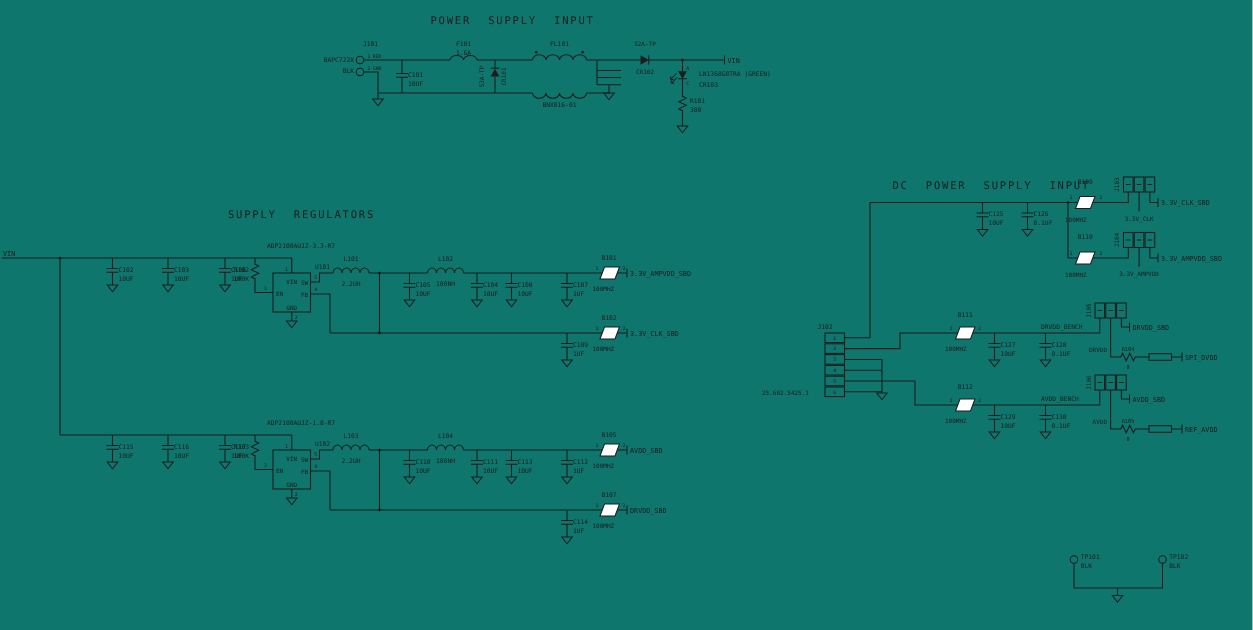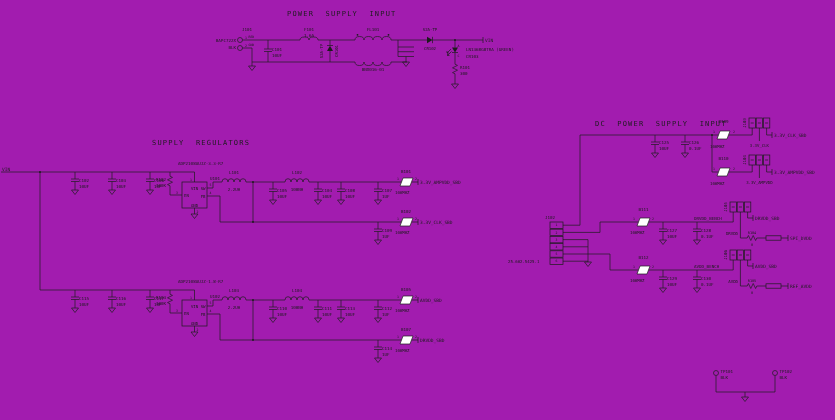--- a/index.html
+++ b/index.html
@@ -1,16 +1,16 @@
 <!DOCTYPE html>
 <html><head>
 <meta charset="utf-8">
 <style>
   html,body{margin:0;padding:0;background:#fff}
-  #stage{width:835px;height:420px;position:relative;background:#a21caf;overflow:hidden}
+  #stage{width:835px;height:420px;position:relative;background:#0f766e;overflow:hidden}
   svg{display:block}
   .w{stroke:#1c1c1c;stroke-width:0.7;fill:none}
   .sy{stroke:#1c1c1c;stroke-width:0.7;fill:none}
   .fd{fill:#1c1c1c;stroke:none}
   .bead{fill:#fff;stroke:#1c1c1c;stroke-width:0.7}
   text{font-family:"DejaVu Sans Mono","Liberation Mono",monospace;fill:#1c1c1c}
   .title{font-size:7px;letter-spacing:1.2px;word-spacing:6px}
   .t45{font-size:4.5px}
   .t42{font-size:4.2px}
   .t40{font-size:4px}

